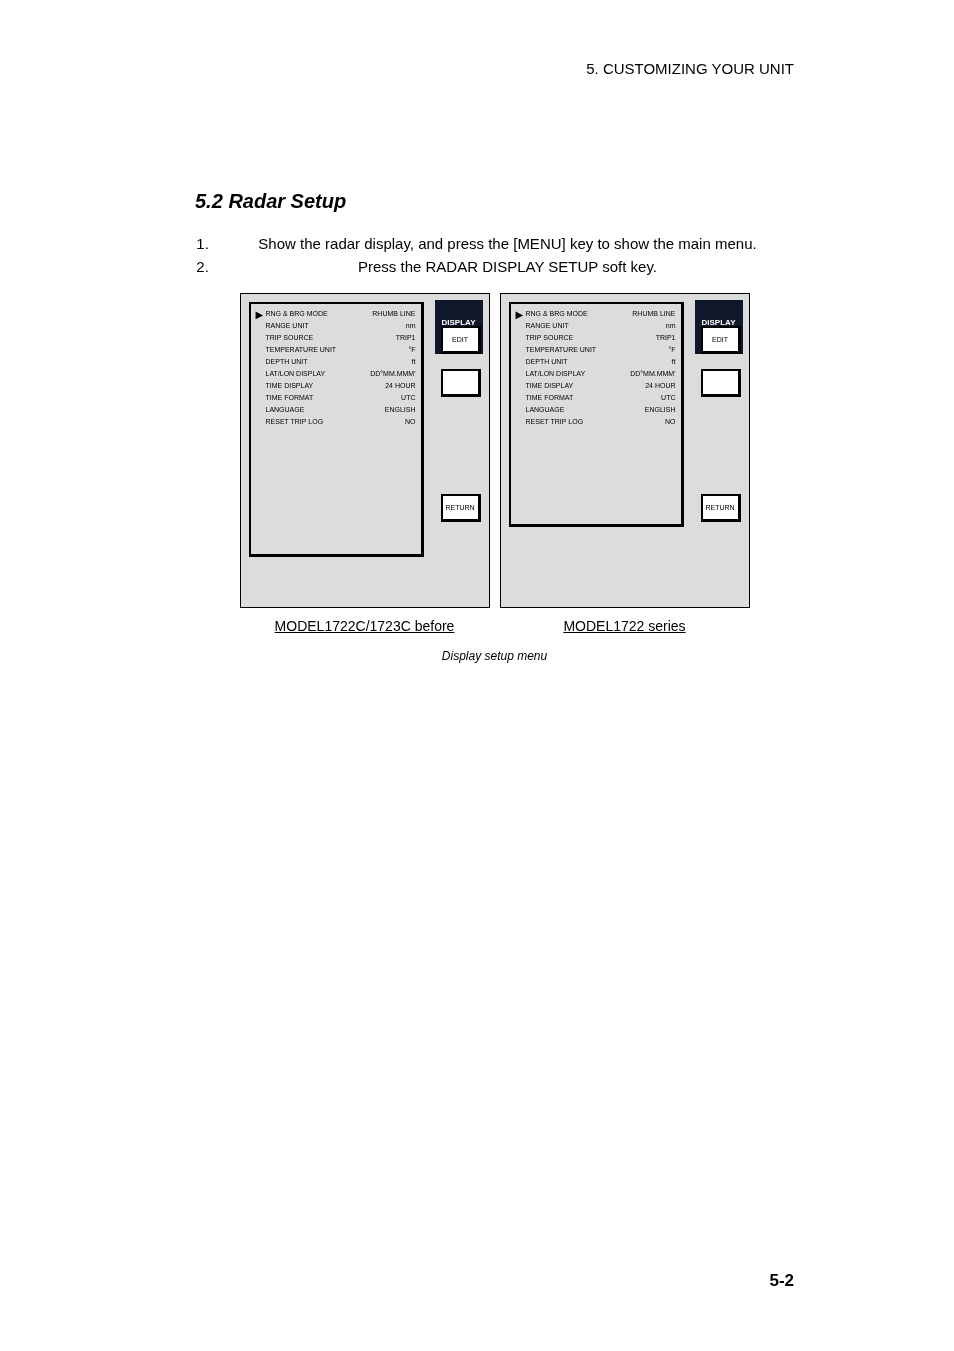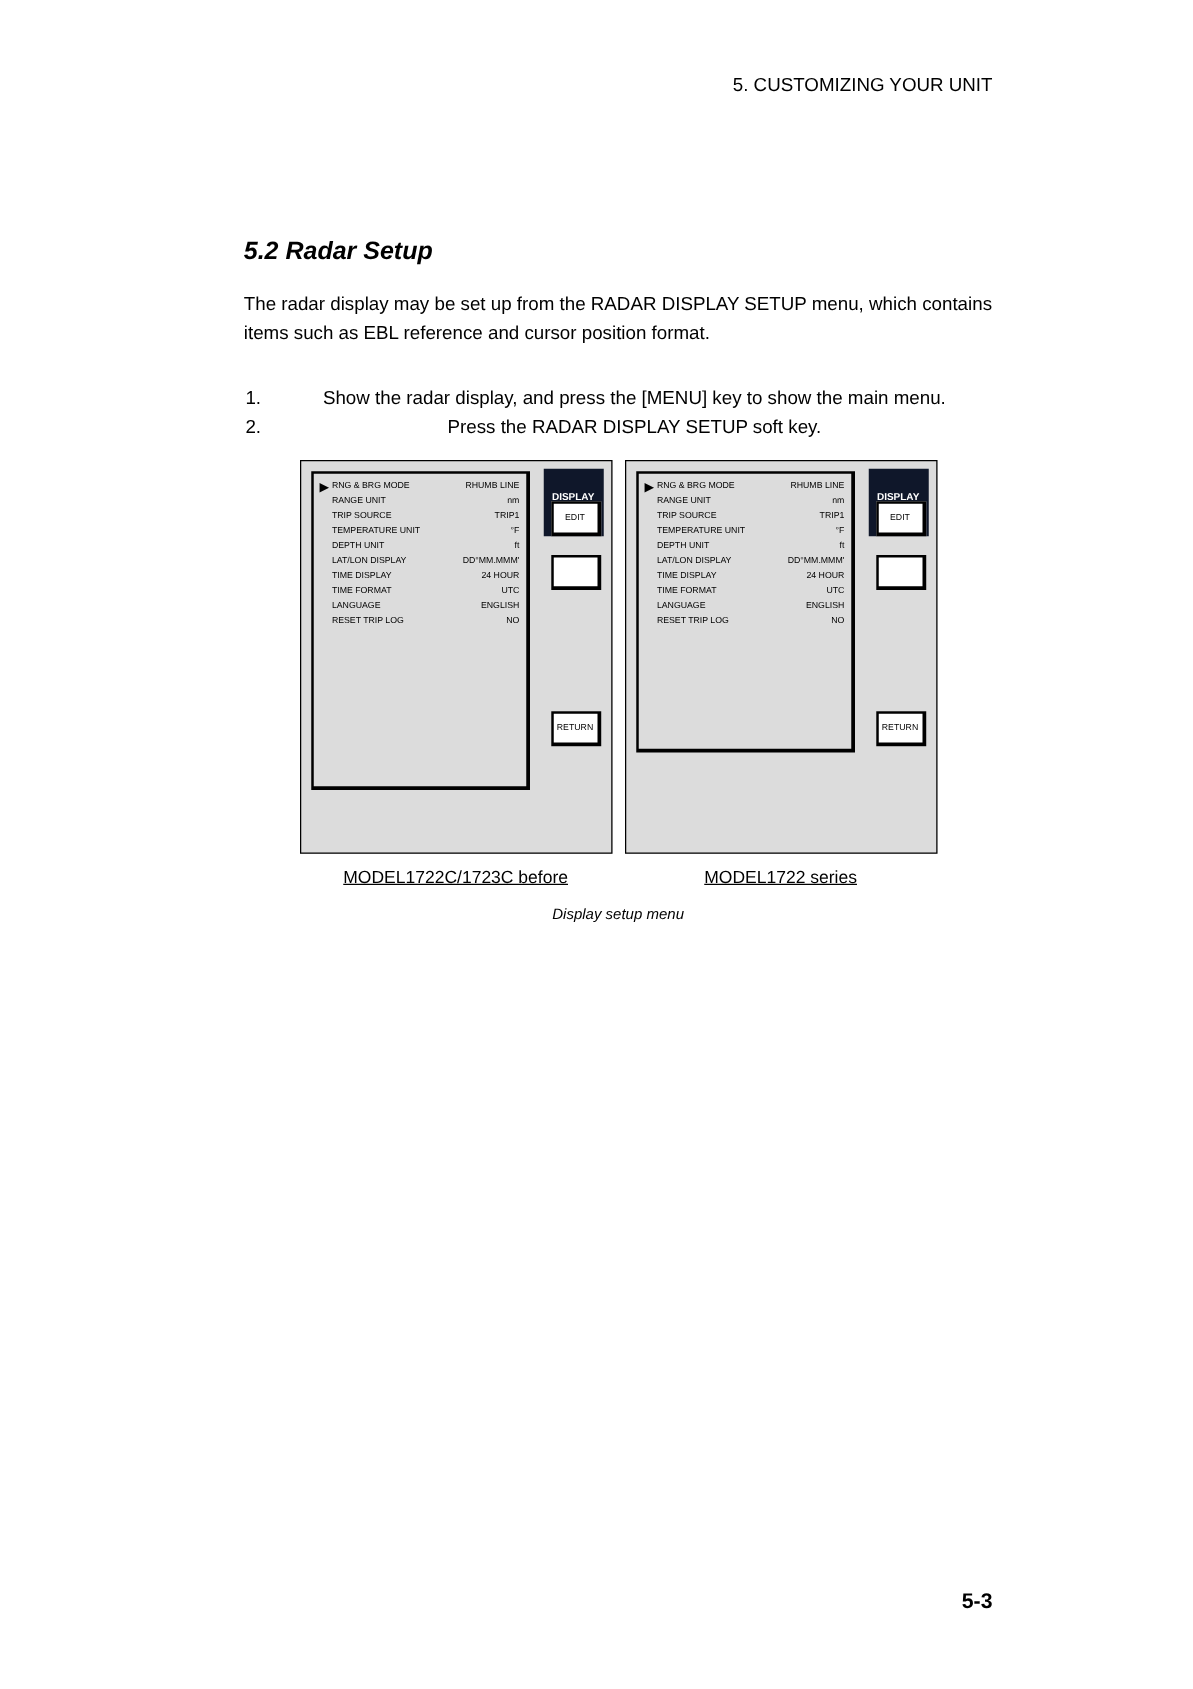--- a/index.html
+++ b/index.html
@@ -157,21 +157,20 @@
 <div class="page-header">5. CUSTOMIZING YOUR UNIT</div>
 
 <div class="content">
   <div class="section-title">
     <span>5.2</span>
     <span>Radar Setup</span>
   </div>
 
 
 
-  <div class="body-text">The radar display may be set up from the RADAR DISPLAY SETUP menu, which contains items such as EBL reference and cursor position format.</div>
 
   <ol class="numbered-list">
     <li>Show the radar display, and press the [MENU] key to show the main menu.</li>
     <li>Press the RADAR DISPLAY SETUP soft key.</li>
   </ol>
 
   <div class="diagram-container">
 
     <div class="diagram-panel">
       <div class="screen-box">
@@ -240,13 +239,13 @@
         <div class="softkey" style="top:75px"></div>
         <div class="softkey" style="top:200px">RETURN</div>
       </div>
       <div class="caption">MODEL1722 series</div>
     </div>
   </div>
 
   <div class="figure-caption">Display setup menu</div>
 </div>
 
-<div class="page-number">5-3</div>
+<div class="page-number">5-2</div>
 
 </body></html>

